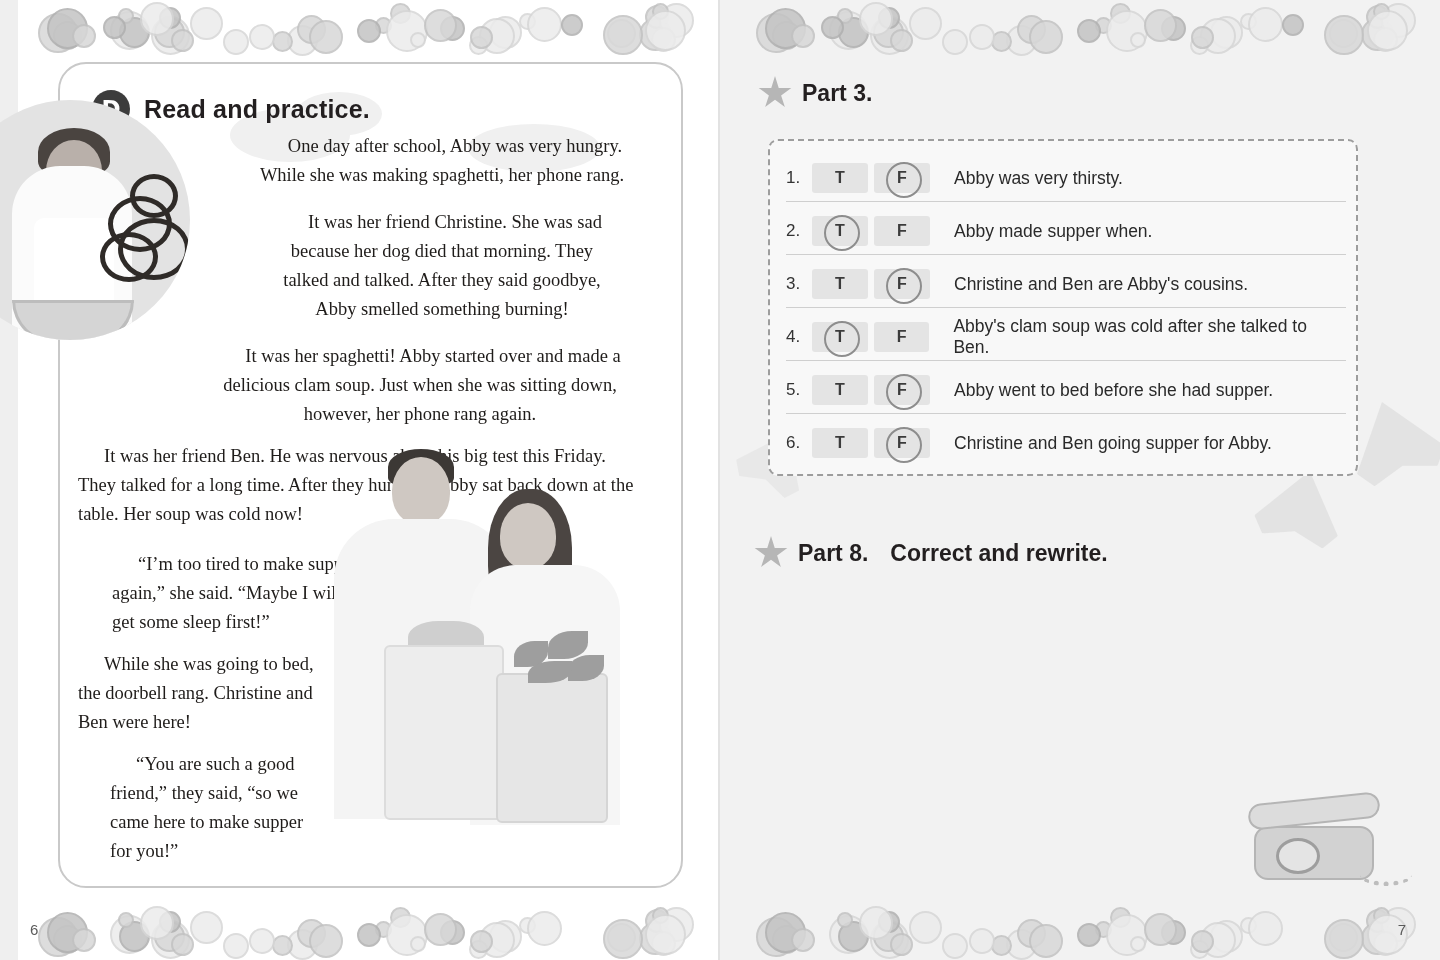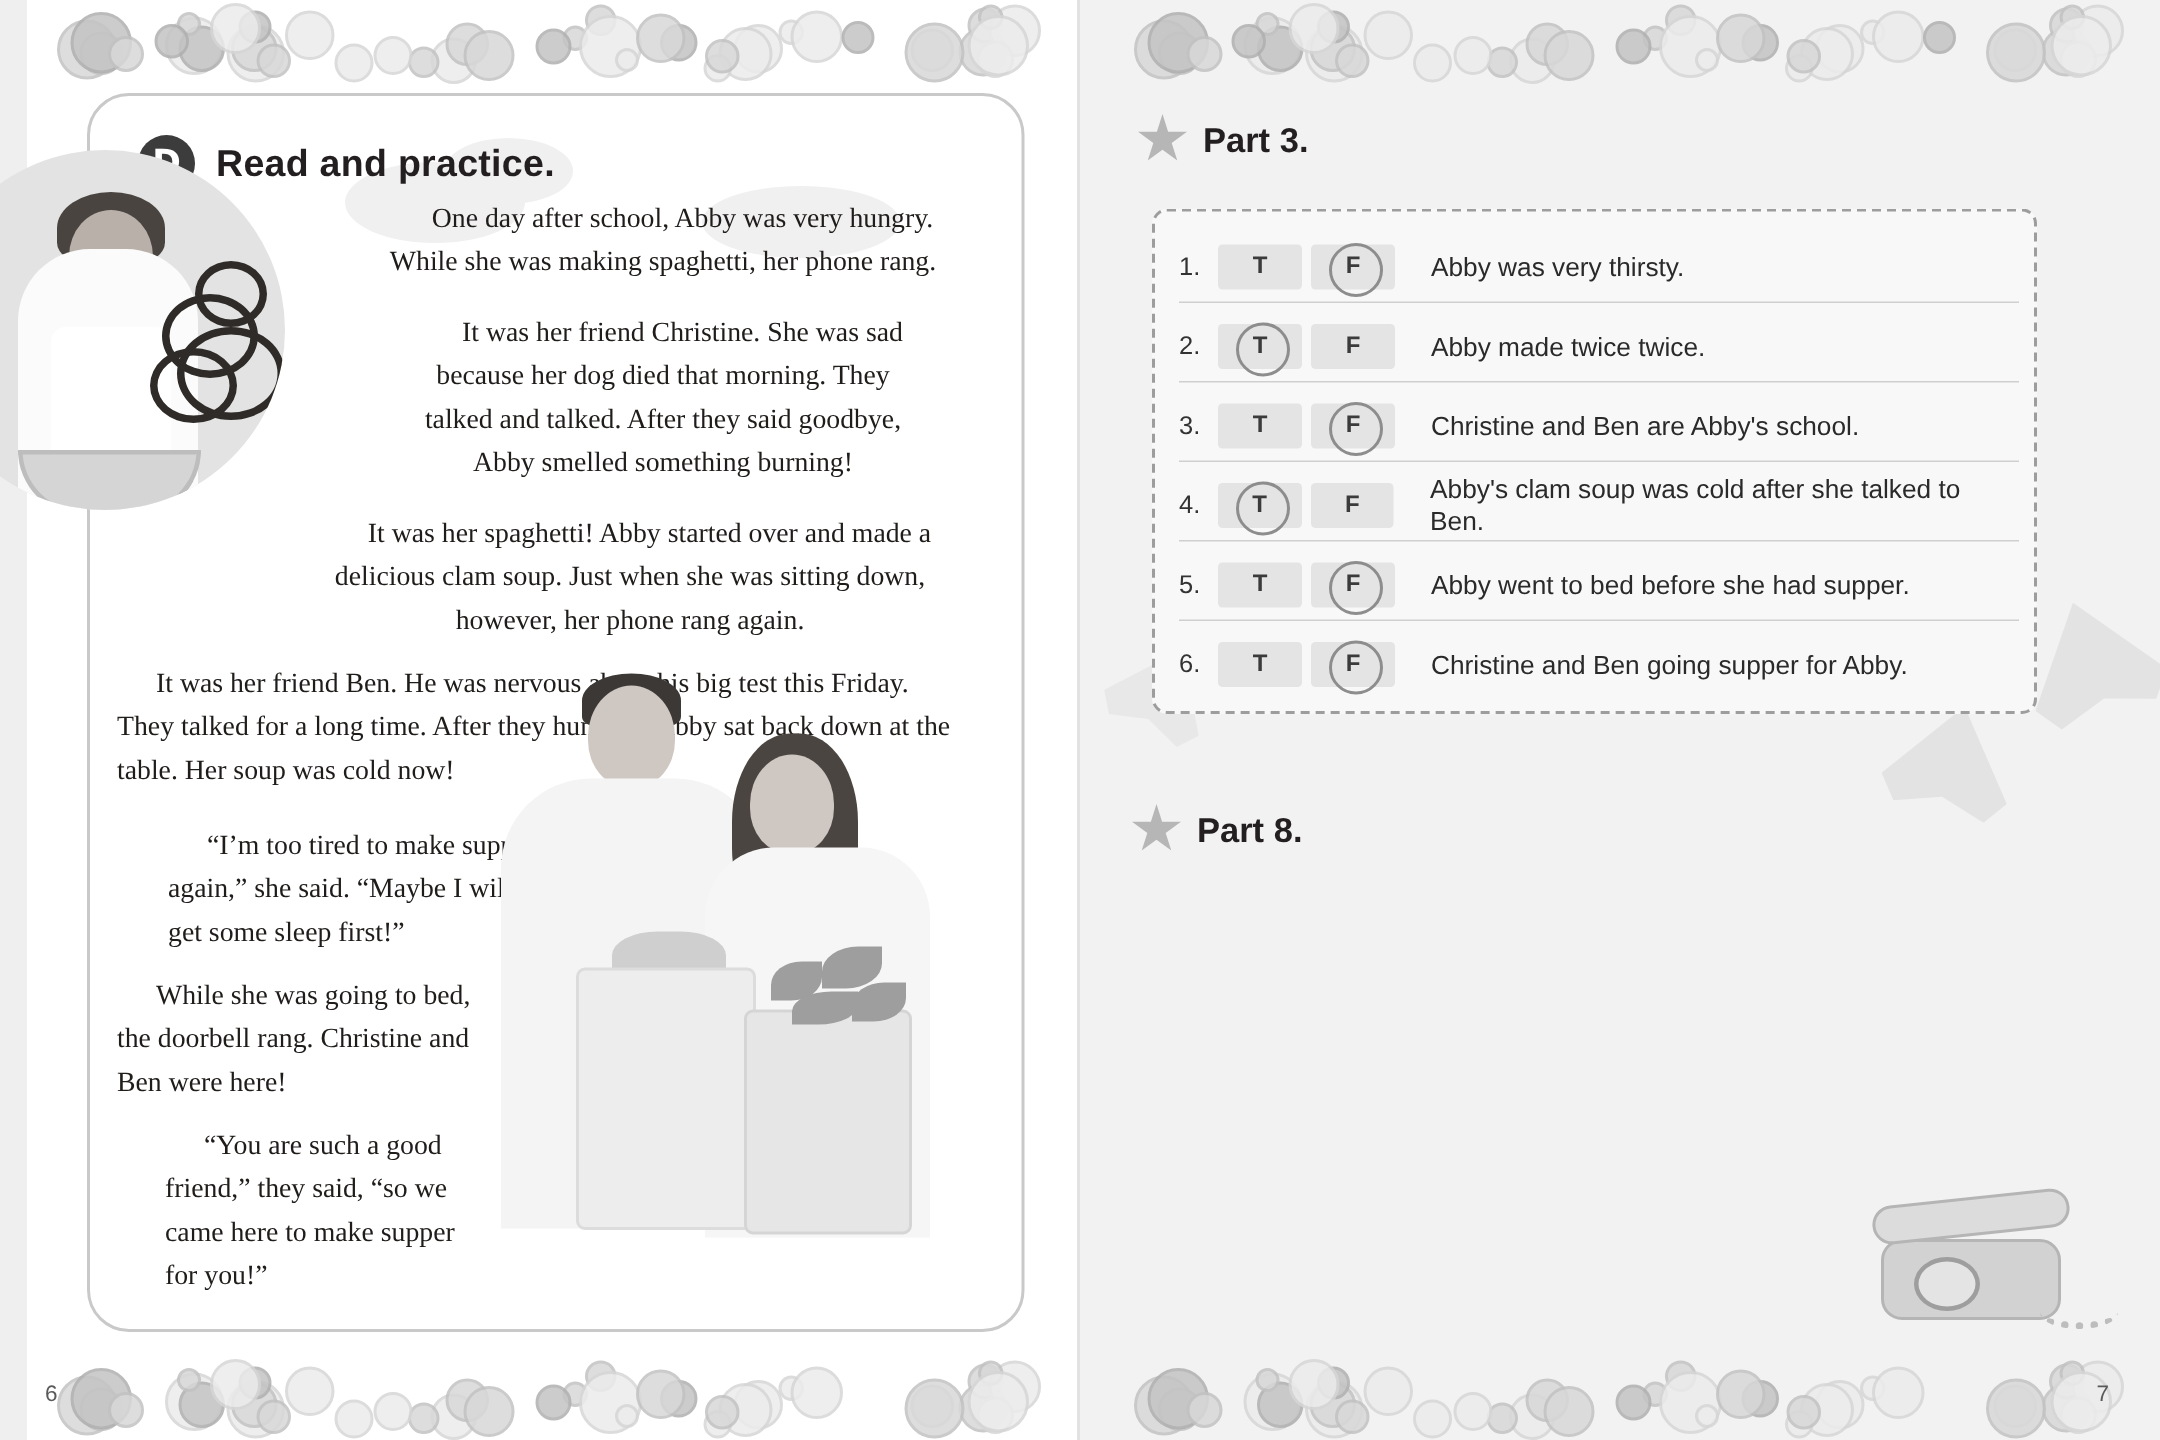--- a/index.html
+++ b/index.html
@@ -405,28 +405,28 @@
           <div class="num">1.</div>
           <div class="tf-opt">T</div>
           <div class="tf-opt circled">F</div>
           <div class="tf-text">Abby was very thirsty.</div>
         </div>
         <div class="tf-underline" style="top: 60px;"></div>
         <div class="tf-row" style="top: 67px;">
           <div class="num">2.</div>
           <div class="tf-opt circled">T</div>
           <div class="tf-opt">F</div>
-          <div class="tf-text">Abby made twice twice.</div>
+          <div class="tf-text">Abby made supper when.</div>
         </div>
         <div class="tf-underline" style="top: 113px;"></div>
         <div class="tf-row" style="top: 120px;">
           <div class="num">3.</div>
           <div class="tf-opt">T</div>
           <div class="tf-opt circled">F</div>
-          <div class="tf-text">Christine and Ben are Abby's school.</div>
+          <div class="tf-text">Christine and Ben are Abby's cousins.</div>
         </div>
         <div class="tf-underline" style="top: 166px;"></div>
         <div class="tf-row" style="top: 173px;">
           <div class="num">4.</div>
           <div class="tf-opt circled">T</div>
           <div class="tf-opt">F</div>
           <div class="tf-text">Abby's clam soup was cold after she talked to Ben.</div>
         </div>
         <div class="tf-underline" style="top: 219px;"></div>
         <div class="tf-row" style="top: 226px;">
@@ -440,20 +440,21 @@
           <div class="num">6.</div>
           <div class="tf-opt">T</div>
           <div class="tf-opt circled">F</div>
           <div class="tf-text">Christine and Ben going supper for Abby.</div>
         </div>
       </div>
 
     <div class="part-head" style="left:36px; top:536px;">
       <div class="star"></div>
       <div class="part-label">Part 8.</div>
+      <div class="part-desc">Correct and rewrite.</div>
     </div>
 
     <div id="rewrite-list"></div>
 
     <div class="phone-art">
       <div class="base"></div>
       <div class="dial"></div>
       <div class="handset"></div>
       <div class="cord"></div>
     </div>

